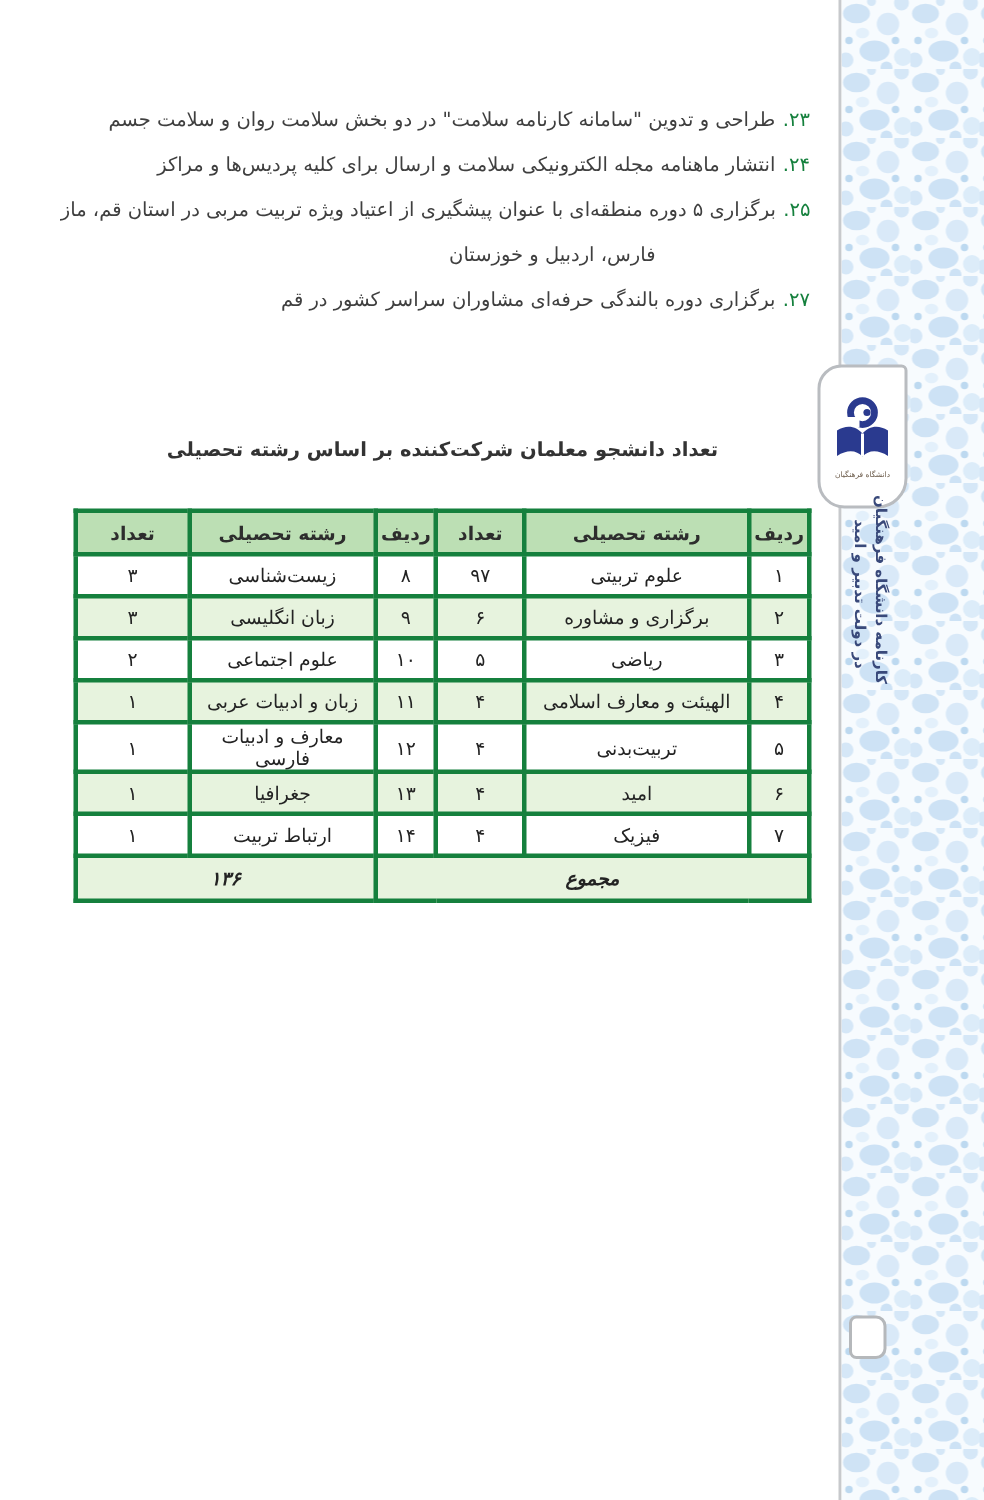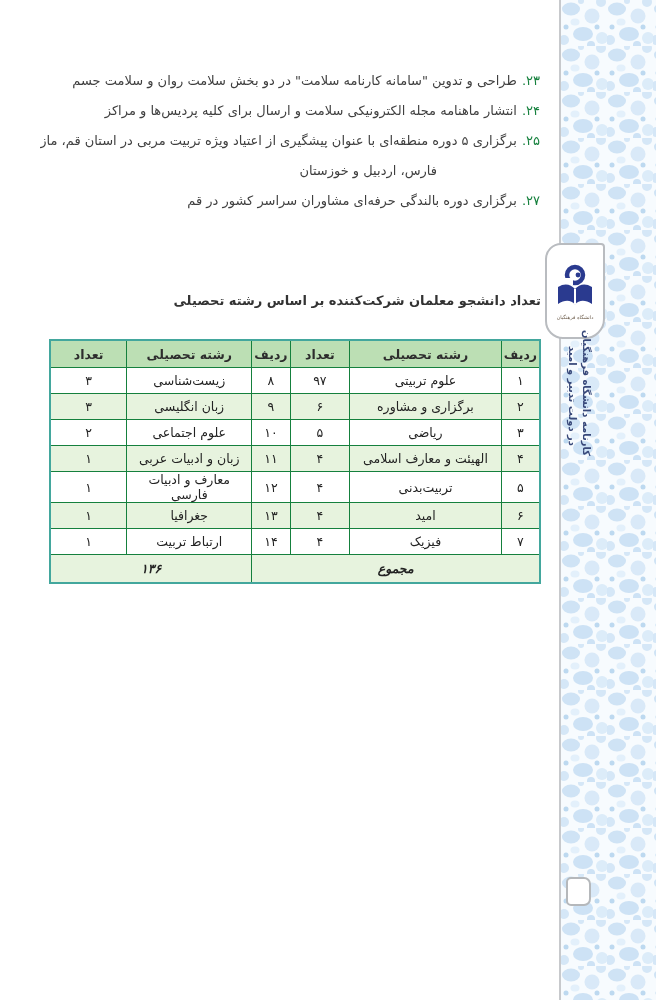--- a/index.html
+++ b/index.html
@@ -46,31 +46,31 @@
     color:#3f3f3f;font-size:13px;z-index:2;
   }
   .content-list .line{
     line-height:30px;height:30px;white-space:nowrap;overflow:hidden;
   }
   .content-list .num{color:#15803d;margin-left:5px;}
   .content-list .cont{padding-right:103px;}
   
   .table-title{
     position:absolute;top:293px;left:49px;width:492px;
-    text-align:right;font-weight:bold;font-size:13px;color:#333;z-index:2;
+    text-align:center;font-weight:bold;font-size:13px;color:#333;z-index:2;
   }
   
   .stats-table{
     position:absolute;top:339px;left:49px;width:492px;
     border-collapse:collapse;direction:rtl;
     font-size:12.5px;color:#232323;text-align:center;
     border:2px solid #43a79d;z-index:2;
   }
   .stats-table th,.stats-table td{
-    border:1px solid #15803d;height:25px;padding:0 2px;
+    border:3px solid #15803d;height:25px;padding:0 2px;
   }
   .stats-table thead th{
     background:#bcdfb4;font-weight:bold;color:#2d2d2d;height:26px;
   }
   .stats-table tr.alt td{background:#e7f3de;}
   .stats-table tfoot td{background:#e7f3de;font-weight:bold;height:27px;font-style:italic;}
 </style>
 </head>
 <body>
 

